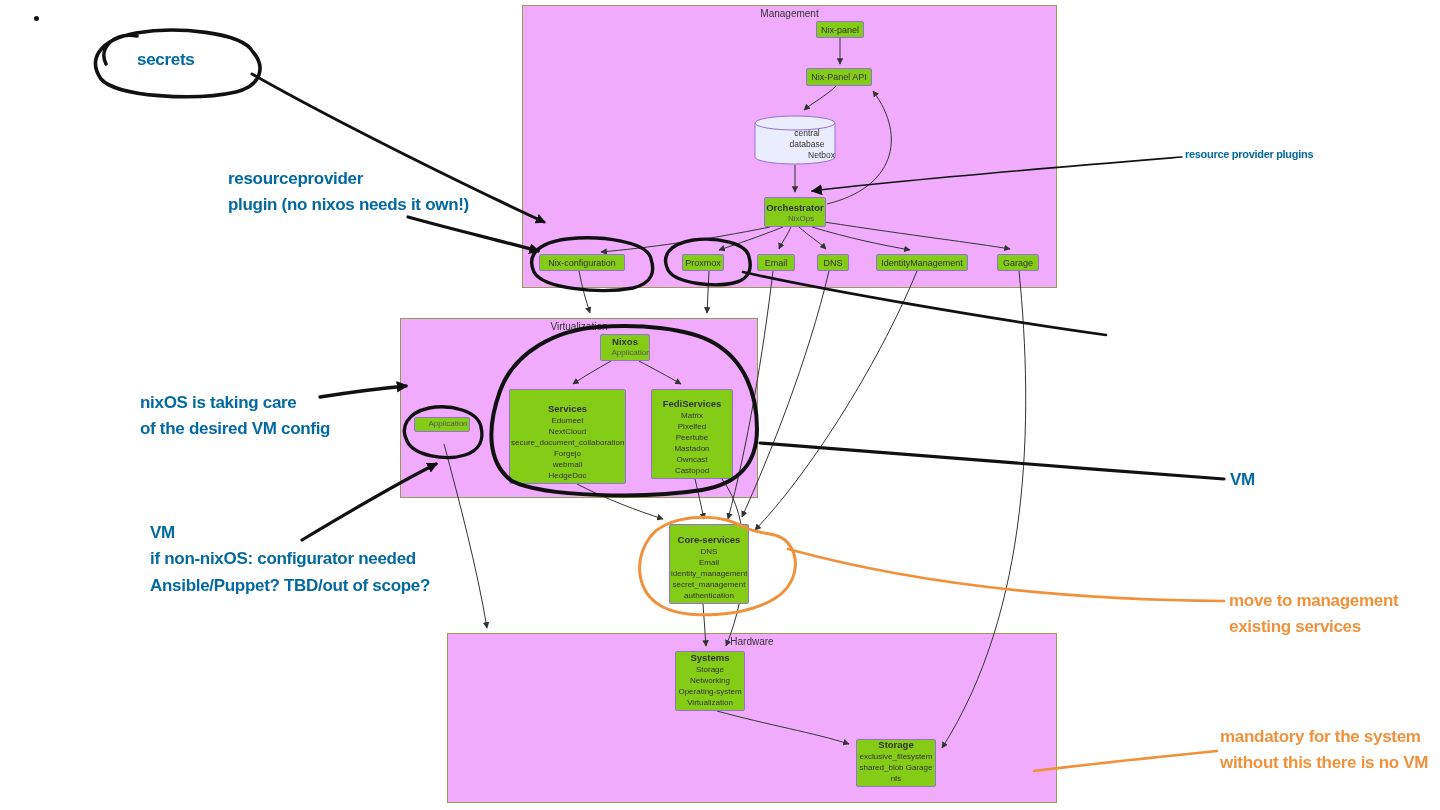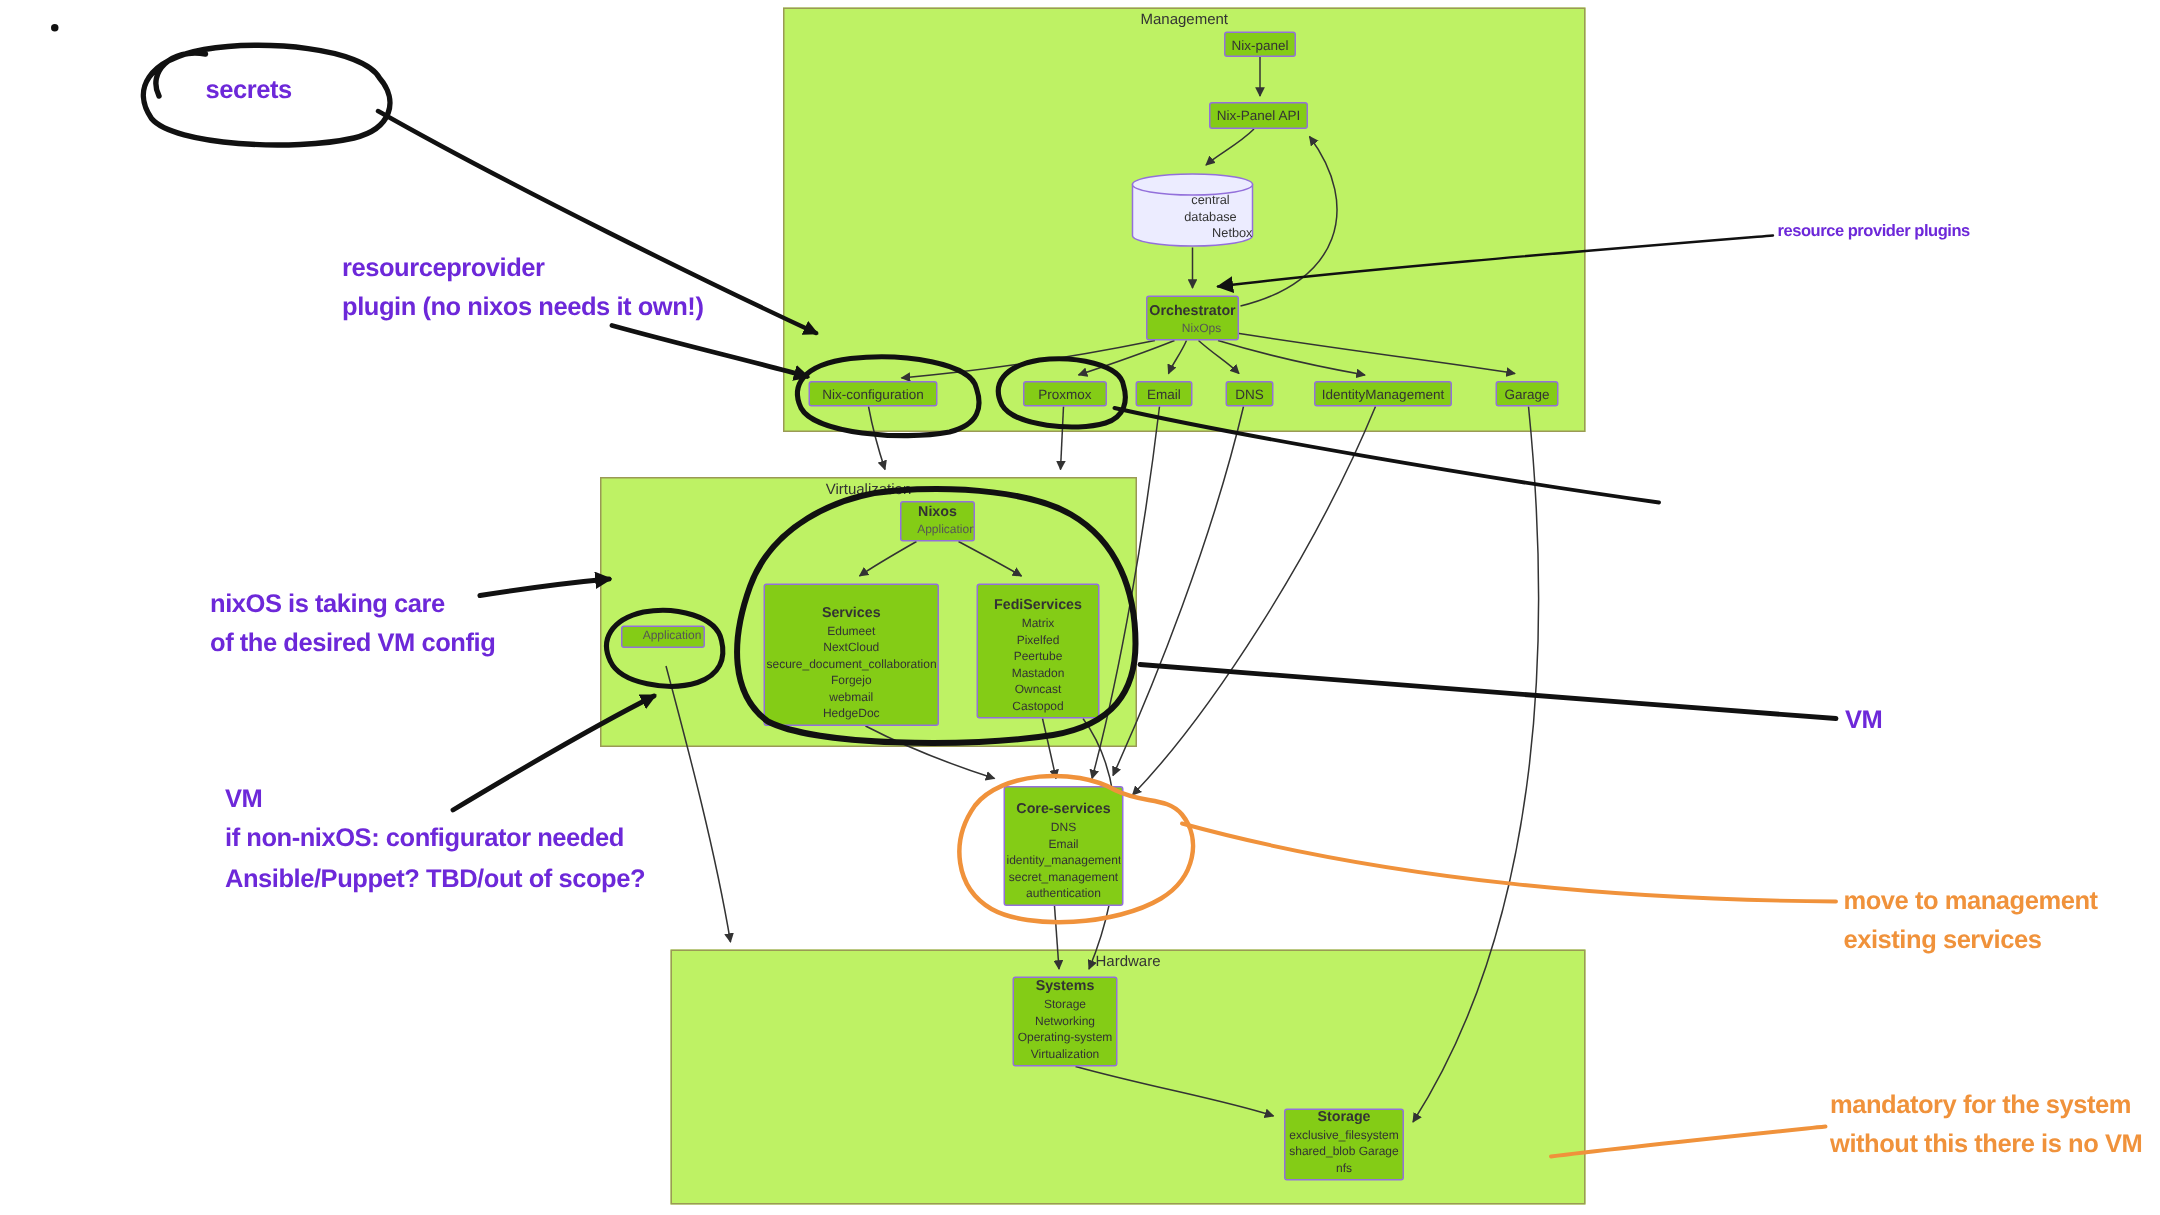--- a/index.html
+++ b/index.html
@@ -1,41 +1,41 @@
 <!DOCTYPE html>
 <html><head>
 <meta charset="utf-8">
 <style>
   * { margin:0; padding:0; box-sizing:border-box; }
   html,body { width:1440px; height:810px; background:#ffffff; overflow:hidden;
     font-family:"Liberation Sans", sans-serif; }
   .stage { position:absolute; top:0; left:0; width:1440px; height:810px; overflow:hidden; }
 
-  .group { position:absolute; background:#bef264; border:1px solid #9a9a55; z-index:0; }
+  .group { position:absolute; background:#f0abfc; border:1px solid #9a9a55; z-index:0; }
   .group-label { position:absolute; top:2px; left:0; right:0; text-align:center;
     font-size:10px; color:#333; }
 
   svg.layer { position:absolute; top:0; left:0; width:1440px; height:810px; pointer-events:none; }
   #edges-layer { z-index:1; }
   #hand-layer  { z-index:3; }
 
   .node { position:absolute; background:#84cc16; border:1px solid #9370DB; border-radius:2px;
     color:#333; display:flex; align-items:center; justify-content:center;
     font-size:9px; text-align:center; z-index:2; overflow:hidden; }
   .node-multi { flex-direction:column; justify-content:flex-end; padding:3px 1px 2px 1px; }
   .node-title { font-weight:bold; font-size:9.5px; line-height:12px; }
   .node-sub { font-size:8px; color:#555; line-height:10px;margin-left:12px; }
   .node-items { width:100%; }
   .node-item { font-size:8px; line-height:11px; color:#333; white-space:nowrap; overflow:hidden; text-align:center; }
 
   .cyl-label { position:absolute; z-index:2; text-align:center; color:#333;padding-left:24px; }
   .cyl-line1 { font-size:8.5px; line-height:11px; }
   .cyl-line2 { font-size:8.5px; line-height:11px;text-align:right; }
 
-  .ann { position:absolute; z-index:4; font-weight:bold; color:#6d28d9;
+  .ann { position:absolute; z-index:4; font-weight:bold; color:#0369a1;
     white-space:pre-line; letter-spacing:-0.3px; }
   .ann-lg { font-size:17px; line-height:1.55; }
   .ann-sm { font-size:11px; line-height:1.3; }
   .ann-orange { color:#F0923B; }
   .dot { position:absolute; width:5px; height:5px; border-radius:50%; background:#111; z-index:4; }
 </style>
 </head>
 <body>
 
 <div class="stage">
@@ -103,21 +103,21 @@
     <div class="cyl-line1">central database</div>
     <div class="cyl-line2">Netbox</div>
   </div>
 
   <div class="node node-multi" style="left:764px;top:197px;width:62px;height:30px">
     <div class="node-title">Orchestrator</div>
     <div class="node-sub">NixOps</div>
   </div>
 
   <div class="node" style="left:539px;top:254px;width:86px;height:17px">Nix-configuration</div>
-  <div class="node" style="left:682px;top:254px;width:56px;height:17px">Proxmox</div>
+  <div class="node" style="left:682px;top:254px;width:42px;height:17px">Proxmox</div>
   <div class="node" style="left:757px;top:254px;width:38px;height:17px">Email</div>
   <div class="node" style="left:817px;top:254px;width:32px;height:17px">DNS</div>
   <div class="node" style="left:876px;top:254px;width:92px;height:17px">IdentityManagement</div>
   <div class="node" style="left:997px;top:254px;width:42px;height:17px">Garage</div>
 
   <div class="node node-multi" style="left:600px;top:334px;width:50px;height:27px">
     <div class="node-title">Nixos</div>
     <div class="node-sub">Application</div>
   </div>
 

